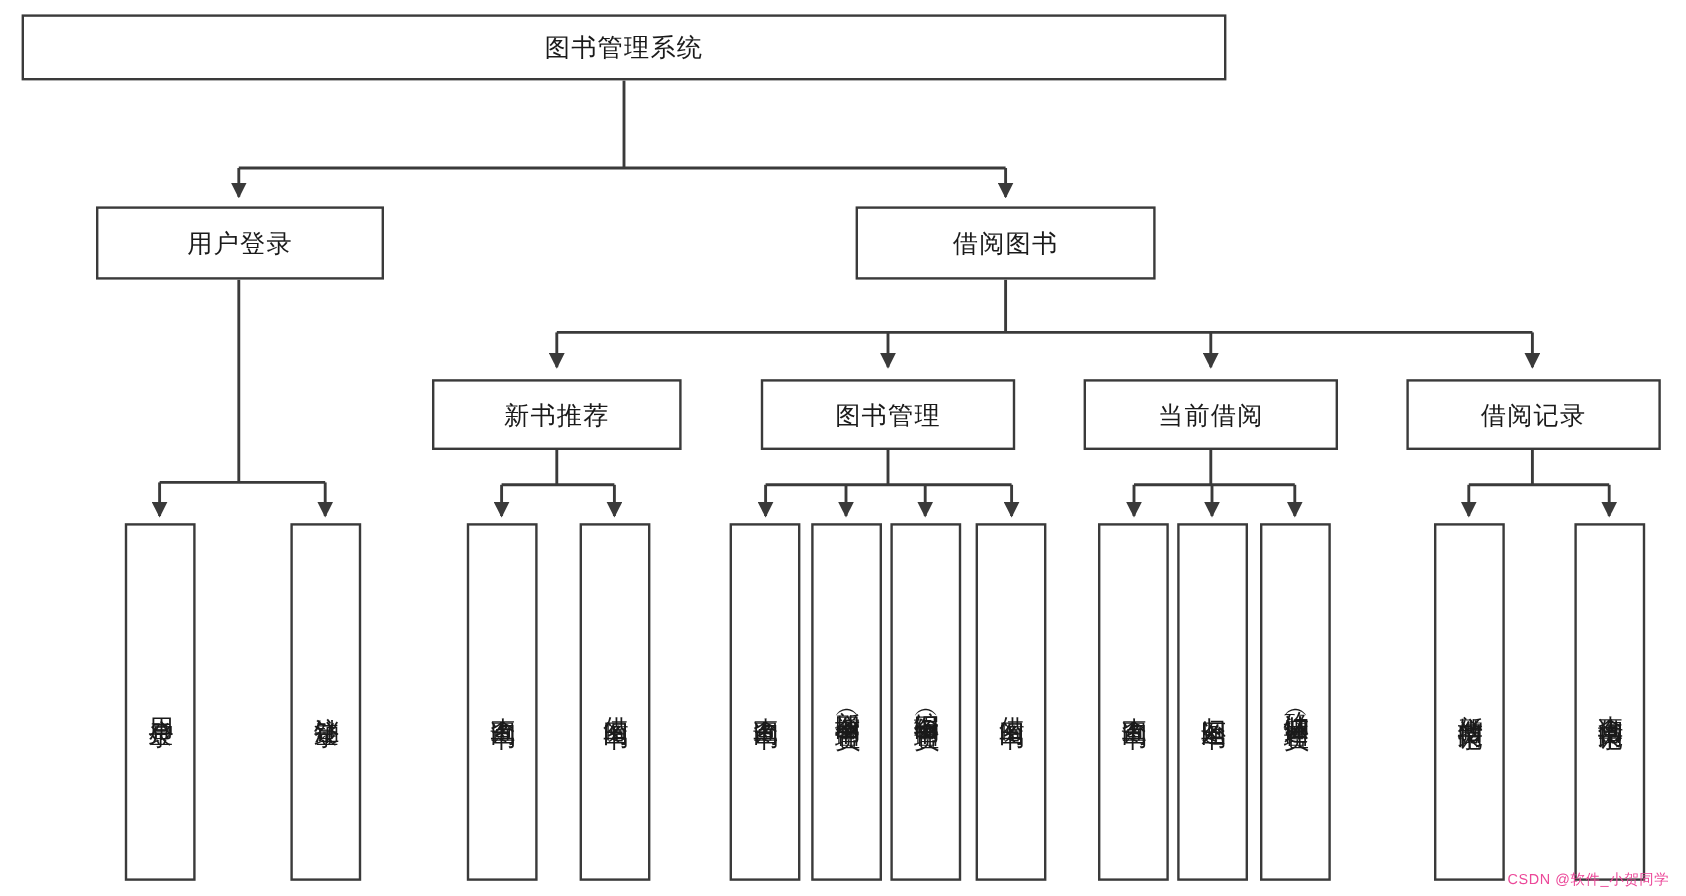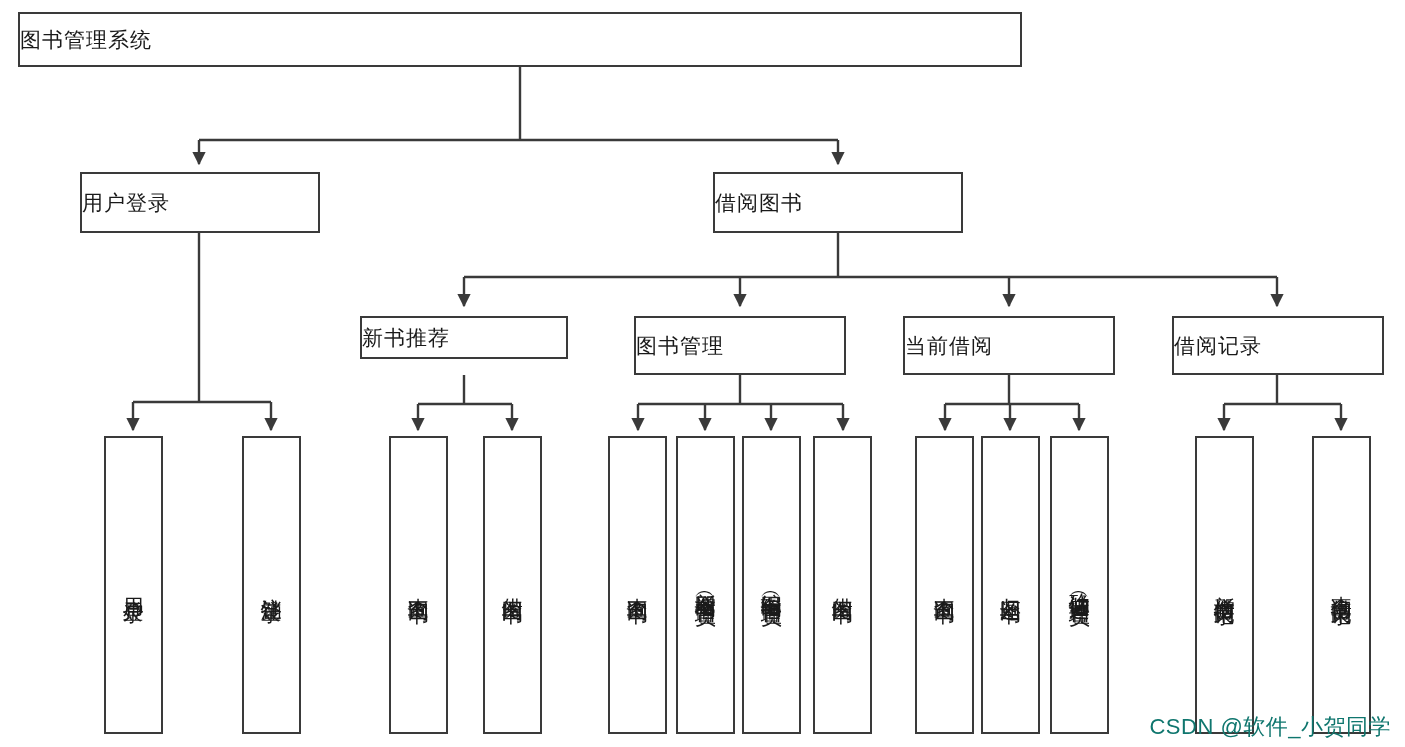--- a/index.html
+++ b/index.html
@@ -17,21 +17,21 @@
     background: #ffffff;
     overflow: hidden;
   }
   .node {
     position: absolute;
     box-sizing: border-box;
     border: 2px solid #3a3a3a;
     background: #ffffff;
     display: flex;
     align-items: center;
-    justify-content: flex-start;
+    justify-content: center;
     color: #1a1a1a;
     z-index: 3;
   }
   .node.h {
     font-size: 21px;
     letter-spacing: 1px;
   }
   .leaf {
     position: absolute;
     box-sizing: border-box;
@@ -57,22 +57,22 @@
     top: 0;
     width: 1405px;
     height: 747px;
     z-index: 1;
     pointer-events: none;
   }
   #watermark {
     position: absolute;
     right: 14px;
     bottom: 5px;
-    font-size: 22px;
-    color: #0f766e;
+    font-size: 12px;
+    color: #ec4899;
     z-index: 6;
     white-space: nowrap;
     letter-spacing: 0.5px;
     margin-top: 40px;
   }
 </style>
 </head>
 <body>
 
 <div id="canvas">
@@ -131,21 +131,21 @@
     <span>图书管理系统</span>
   </div>
 
   <div class="node h" style="left:80px; top:172px; width:240px; height:61px;">
     <span>用户登录</span>
   </div>
   <div class="node h" style="left:713px; top:172px; width:250px; height:61px;">
     <span>借阅图书</span>
   </div>
 
-  <div class="node h" style="left:360px; top:316px; width:208px; height:43px;">
+  <div class="node h" style="left:360px; top:316px; width:208px; height:59px;">
     <span>新书推荐</span>
   </div>
   <div class="node h" style="left:634px; top:316px; width:212px; height:59px;">
     <span>图书管理</span>
   </div>
   <div class="node h" style="left:1172px; top:316px; width:212px; height:59px;">
     <span>借阅记录</span>
   </div>
   <div class="node h" style="left:903px; top:316px; width:212px; height:59px;">
     <span>当前借阅</span>

